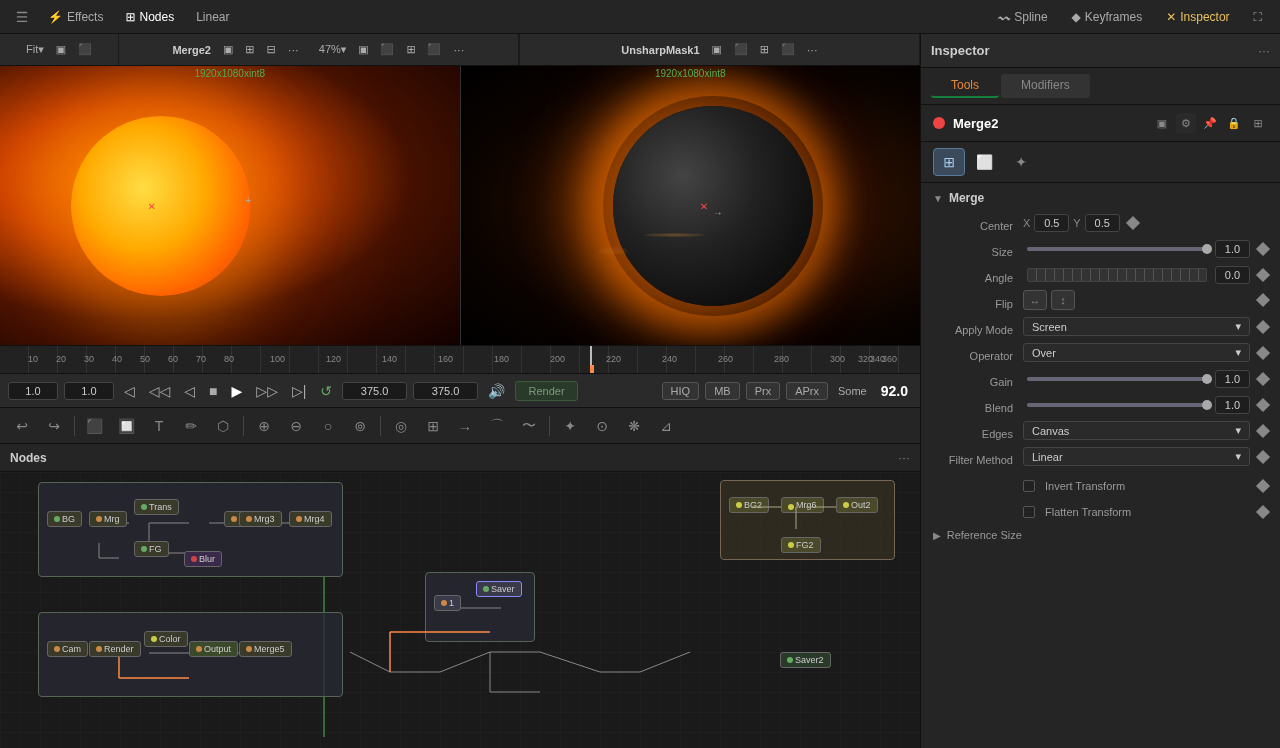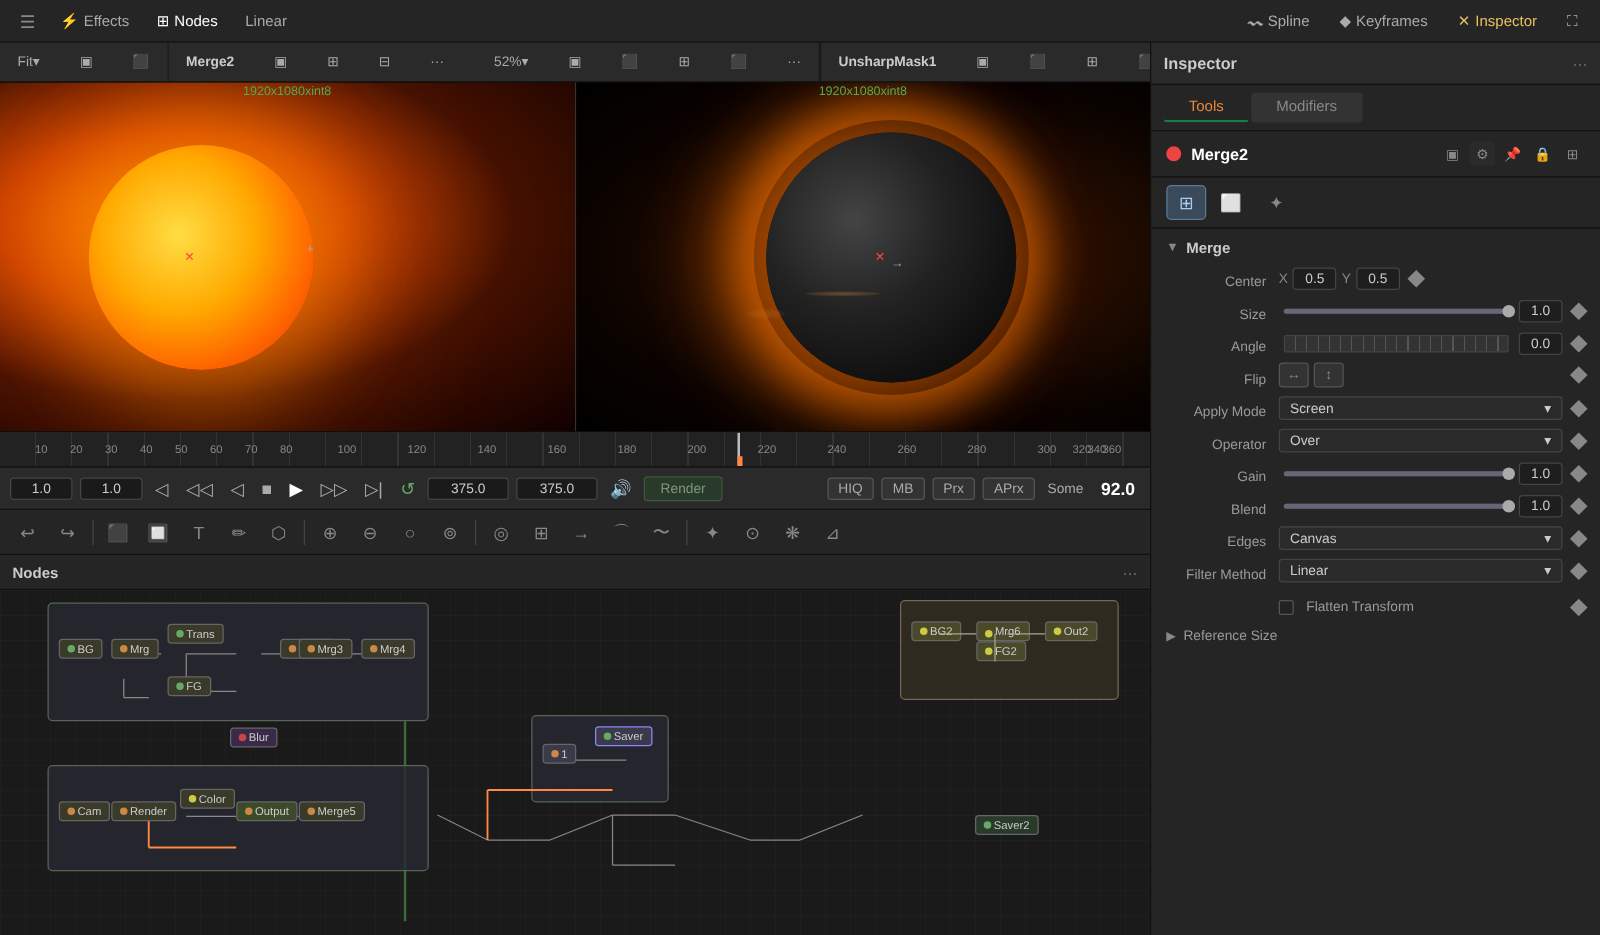--- a/index.html
+++ b/index.html
@@ -63,22 +63,22 @@
       display: flex;
       align-items: center;
       background: #2a2a2a;
       height: 32px;
       border-bottom: 1px solid #111;
       gap: 0;
     }
     .viewer-section {
       display: flex;
       align-items: center;
-      gap: 20px;
-      padding: 0 8px;
+      gap: 0;
+      padding: 0 20px;
       height: 100%;
       border-right: 1px solid #1a1a1a;
     }
     .viewer-section.flex1 { flex: 1; justify-content: center; }
     .vbtn {
       display: flex;
       align-items: center;
       gap: 2px;
       padding: 2px 6px;
       color: #aaa;
@@ -666,21 +666,21 @@
         <span class="vbtn">Fit▾</span>
         <span class="vbtn">▣</span>
         <span class="vbtn">⬛</span>
       </div>
       <div class="viewer-section flex1">
         <span class="vbtn" style="color:#ccc;font-weight:bold;">Merge2</span>
         <span class="vbtn">▣</span>
         <span class="vbtn">⊞</span>
         <span class="vbtn">⊟</span>
         <span class="vbtn">···</span>
-        <span class="vbtn" style="margin-left:8px;">52%▾</span>
+        <span class="vbtn" style="margin-left:8px;">47%▾</span>
         <span class="vbtn">▣</span>
         <span class="vbtn">⬛</span>
         <span class="vbtn">⊞</span>
         <span class="vbtn">⬛</span>
         <span class="vbtn">···</span>
       </div>
 
       <div class="viewer-section flex1" style="border-left:1px solid #1a1a1a;">
         <span class="vbtn" style="color:#ccc;font-weight:bold;">UnsharpMask1</span>
         <span class="vbtn">▣</span>
@@ -848,21 +848,21 @@
             <span>Mrg3</span>
           </div>
           <div class="node-item" style="left:250px;top:28px;">
             <div class="node-dot orange"></div>
             <span>Mrg4</span>
           </div>
           <div class="node-item" style="left:95px;top:58px;">
             <div class="node-dot green"></div>
             <span>FG</span>
           </div>
-          <div class="node-item" style="left:145px;top:68px;background:#3a2a4a;margin-top:31px;">
+          <div class="node-item" style="left:145px;top:68px;background:#3a2a4a;">
             <div class="node-dot red"></div>
             <span>Blur</span>
           </div>
         </div>
 
         <div style="position:absolute;left:323px;top:105px;width:2px;height:160px;background:#3a6a3a;"></div>
 
         <div class="node-group" style="left:38px;top:140px;width:305px;height:85px;border-color:#556655;">
           <svg style="position:absolute;top:0;left:0;width:100%;height:100%;pointer-events:none;">
             <line x1="50" y1="40" x2="90" y2="40" stroke="#888" stroke-width="1"></line>
@@ -927,21 +927,21 @@
             <span>BG2</span>
           </div>
           <div class="node-item" style="left:60px;top:16px;background:#4a4a2a;align-items:flex-end;">
             <div class="node-dot yellow"></div>
             <span>Mrg6</span>
           </div>
           <div class="node-item" style="left:115px;top:16px;background:#4a4a2a;">
             <div class="node-dot yellow"></div>
             <span>Out2</span>
           </div>
-          <div class="node-item" style="left:60px;top:32px;background:#4a4a2a;justify-content:center;">
+          <div class="node-item" style="left:60px;top:56px;background:#4a4a2a;justify-content:center;">
             <div class="node-dot yellow"></div>
             <span>FG2</span>
           </div>
           <svg style="position:absolute;top:0;left:0;width:100%;height:100%;pointer-events:none;">
             <line x1="30" y1="26" x2="60" y2="26" stroke="#aa8" stroke-width="1"></line>
             <line x1="85" y1="26" x2="115" y2="26" stroke="#aa8" stroke-width="1"></line>
             <line x1="75" y1="26" x2="75" y2="48" stroke="#aa8" stroke-width="1"></line>
           </svg>
         </div>
 
@@ -1096,20 +1096,28 @@
         <span class="prop-label">Filter Method</span>
         <div class="prop-value">
           <div class="prop-dropdown">
             <span>Linear</span>
             <span>▾</span>
           </div>
           <div class="prop-diamond"></div>
         </div>
       </div>
 
+      <div class="prop-row">
+        <span class="prop-label"></span>
+        <div class="prop-value">
+          <div class="prop-checkbox"></div>
+          <span class="prop-checkbox-label">Invert Transform</span>
+          <div class="prop-diamond" style="margin-left:auto;"></div>
+        </div>
+      </div>
 
       <div class="prop-row">
         <span class="prop-label"></span>
         <div class="prop-value">
           <div class="prop-checkbox"></div>
           <span class="prop-checkbox-label">Flatten Transform</span>
           <div class="prop-diamond" style="margin-left:auto;"></div>
         </div>
       </div>
     </div>

